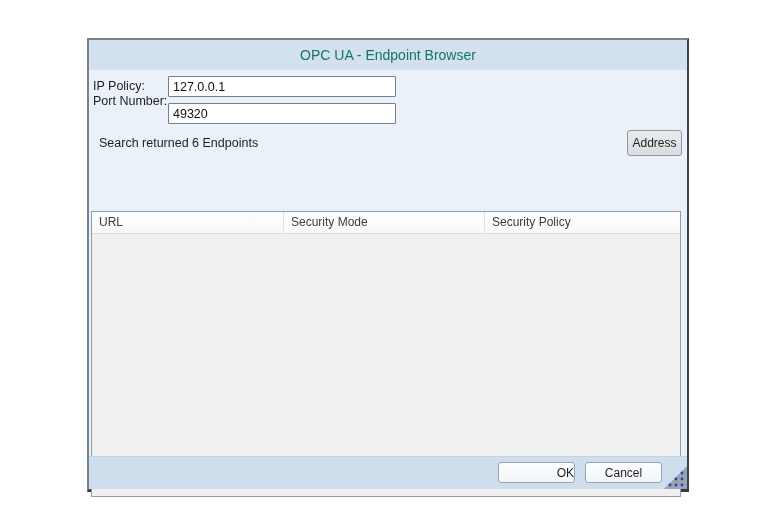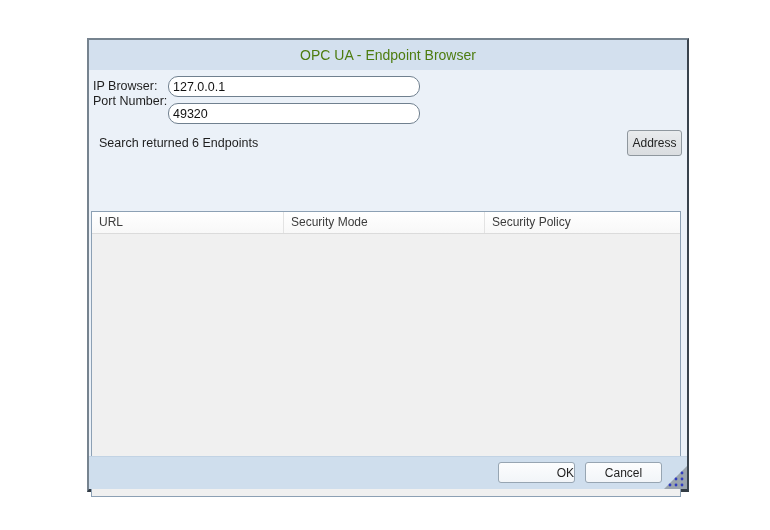--- a/index.html
+++ b/index.html
@@ -17,34 +17,34 @@
     background: #EBF1F8;
     border-top: 2px solid #76838F;
     border-left: 2px solid #76838F;
     border-right: 2px solid #39434D;
     border-bottom: 3px solid #333C45;
   }
   .titlebar {
     position: absolute; left: 0; top: 0; right: 0; height: 30px;
     background: #D3E0EE;
     display: flex; align-items: center; justify-content: center;
-    font-size: 14px; color: #4d7c0f;
+    font-size: 14px; color: #0f766e;
   }
   .field-label {
     position: absolute; left: 4px;
     font-size: 12.5px; color: #1E1E1E;
     height: 21px; line-height: 21px;
   }
   .label-ip   { top: 36px; }
   .label-port { top: 51px; }
   .textbox {
-    position: absolute; left: 79px; width: 252px; height: 21px;
+    position: absolute; left: 79px; width: 228px; height: 21px;
     background: #FFFFFF;
     border: 1px solid #70808F;
-    border-radius: 10px;
+    border-radius: 1px;
     font-family: "Liberation Sans", sans-serif;
     font-size: 12.5px; color: #111111;
     padding: 0 4px;
     outline: none;
   }
   .input-ip   { top: 36px; }
   .input-port { top: 63px; }
   .status-text {
     position: absolute; left: 10px; top: 96px;
     font-size: 12.5px; color: #1E1E1E;
@@ -116,21 +116,21 @@
 </style>
 </head>
 <body>
 
 <div class="dialog">
 
   <div class="titlebar">
     <span>OPC UA - Endpoint Browser</span>
   </div>
 
-  <span class="field-label label-ip">IP Browser:</span>
+  <span class="field-label label-ip">IP Policy:</span>
   <input class="textbox input-ip" type="text" value="127.0.0.1" style="">
 
   <span class="field-label label-port">Port Number:</span>
   <input class="textbox input-port" type="text" value="49320" style="">
 
   <span class="status-text">Search returned 6 Endpoints</span>
 
   <button class="search-btn">Address</button>
 
   <div class="listview">

